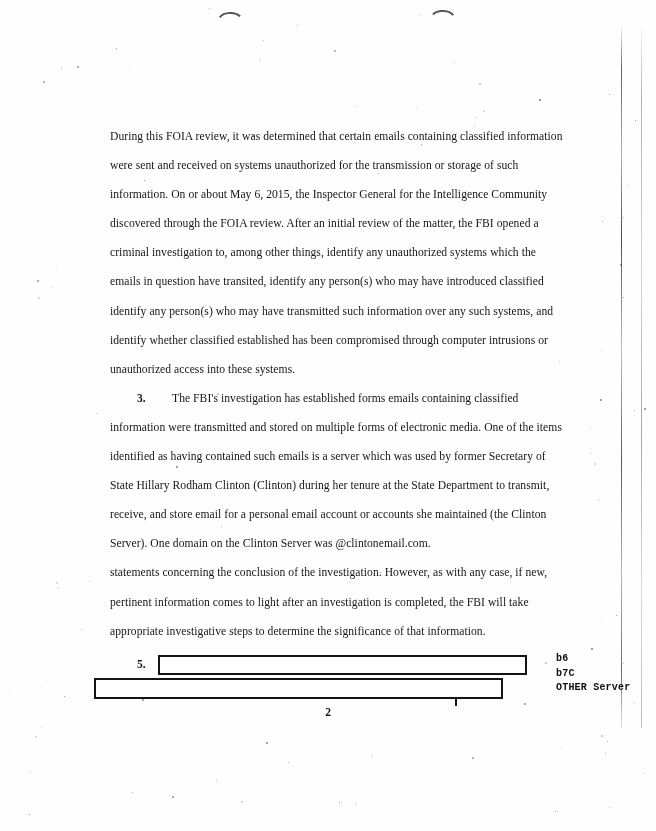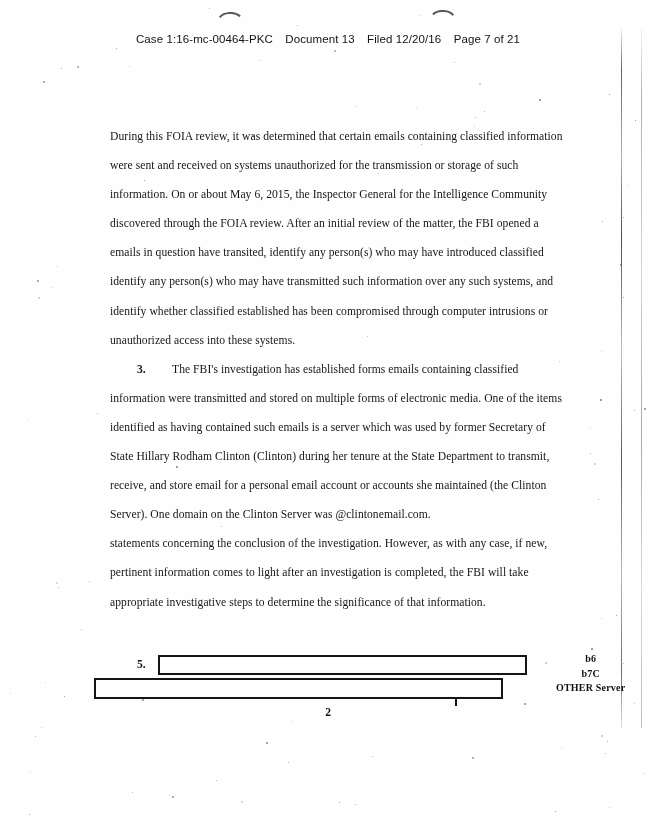--- a/index.html
+++ b/index.html
@@ -122,28 +122,27 @@
     font-size: 11.6px;
     line-height: 20px;
     font-weight: bold;
   }
 
   
   .codes {
     position: absolute;
     left: 556px;
     top: 652px;
-    font-family: Liberation Serif, serif;
+    font-family: Liberation Mono, monospace;
     font-size: 10px;
     font-weight: bold;
     line-height: 14.5px;
     color: #101010;
     letter-spacing: .2px;
     white-space: nowrap;
-    text-align: center;
   }
 
   
   .page-num {
     position: absolute;
     top: 706px;
     left: 0;
     width: 656px;
     text-align: center;
     font-size: 11.5px;
@@ -254,34 +253,29 @@
       <div class="speck" style="left: 644.4px; top: 773.4px; width: 1px; height: 1px; opacity: 0.43;"></div>
       <div class="speck" style="left: 27.5px; top: 419.2px; width: 1px; height: 1px; opacity: 0.26;"></div>
       <div class="speck" style="left: 58.2px; top: 586.6px; width: 1px; height: 1px; opacity: 0.47;"></div>
       <div class="speck" style="left: 623.1px; top: 296.8px; width: 1px; height: 1px; opacity: 0.65;"></div>
       <div class="speck" style="left: 354.9px; top: 106.4px; width: 1px; height: 1px; opacity: 0.42;"></div>
       <div class="speck" style="left: 600.7px; top: 734.8px; width: 2px; height: 2px; opacity: 0.37;"></div>
       <div class="speck" style="left: 288.3px; top: 762.3px; width: 1px; height: 1px; opacity: 0.54;"></div>
       <div class="speck" style="left: 10.4px; top: 693px; width: 1px; height: 1px; opacity: 0.35;"></div>
     </div>
 
-  <div class="ecf-header">
-    <span>Case 1:16-mc-00464-PKC</span>
-    <span>Document 13</span>
-    <span>Filed 12/20/16</span>
-    <span>Page 7 of 21</span>
-  </div>
 
   <div class="body-block">
 
     <div>
       <div class="ln">During this FOIA review, it was determined that certain emails containing classified information</div>
       <div class="ln">were sent and received on systems unauthorized for the transmission or storage of such</div>
       <div class="ln">information.  On or about May 6, 2015, the Inspector General for the Intelligence Community</div>
       <div class="ln">discovered through the FOIA review.  After an initial review of the matter, the FBI opened a</div>
+      <div class="ln">criminal investigation to, among other things, identify any unauthorized systems which the</div>
       <div class="ln">emails in question have transited, identify any person(s) who may have introduced classified</div>
       <div class="ln">identify any person(s) who may have transmitted such information over any such systems, and</div>
       <div class="ln">identify whether classified established has been compromised through computer intrusions or</div>
       <div class="ln">unauthorized access into these systems.</div>
     </div>
 
     <div>
       <div class="ln indent"><span class="num">3.</span><span>The FBI's investigation has established forms emails containing classified</span></div>
       <div class="ln">information were transmitted and stored on multiple forms of electronic media.  One of the items</div>
       <div class="ln">identified as having contained such emails is a server which was used by former Secretary of</div>

